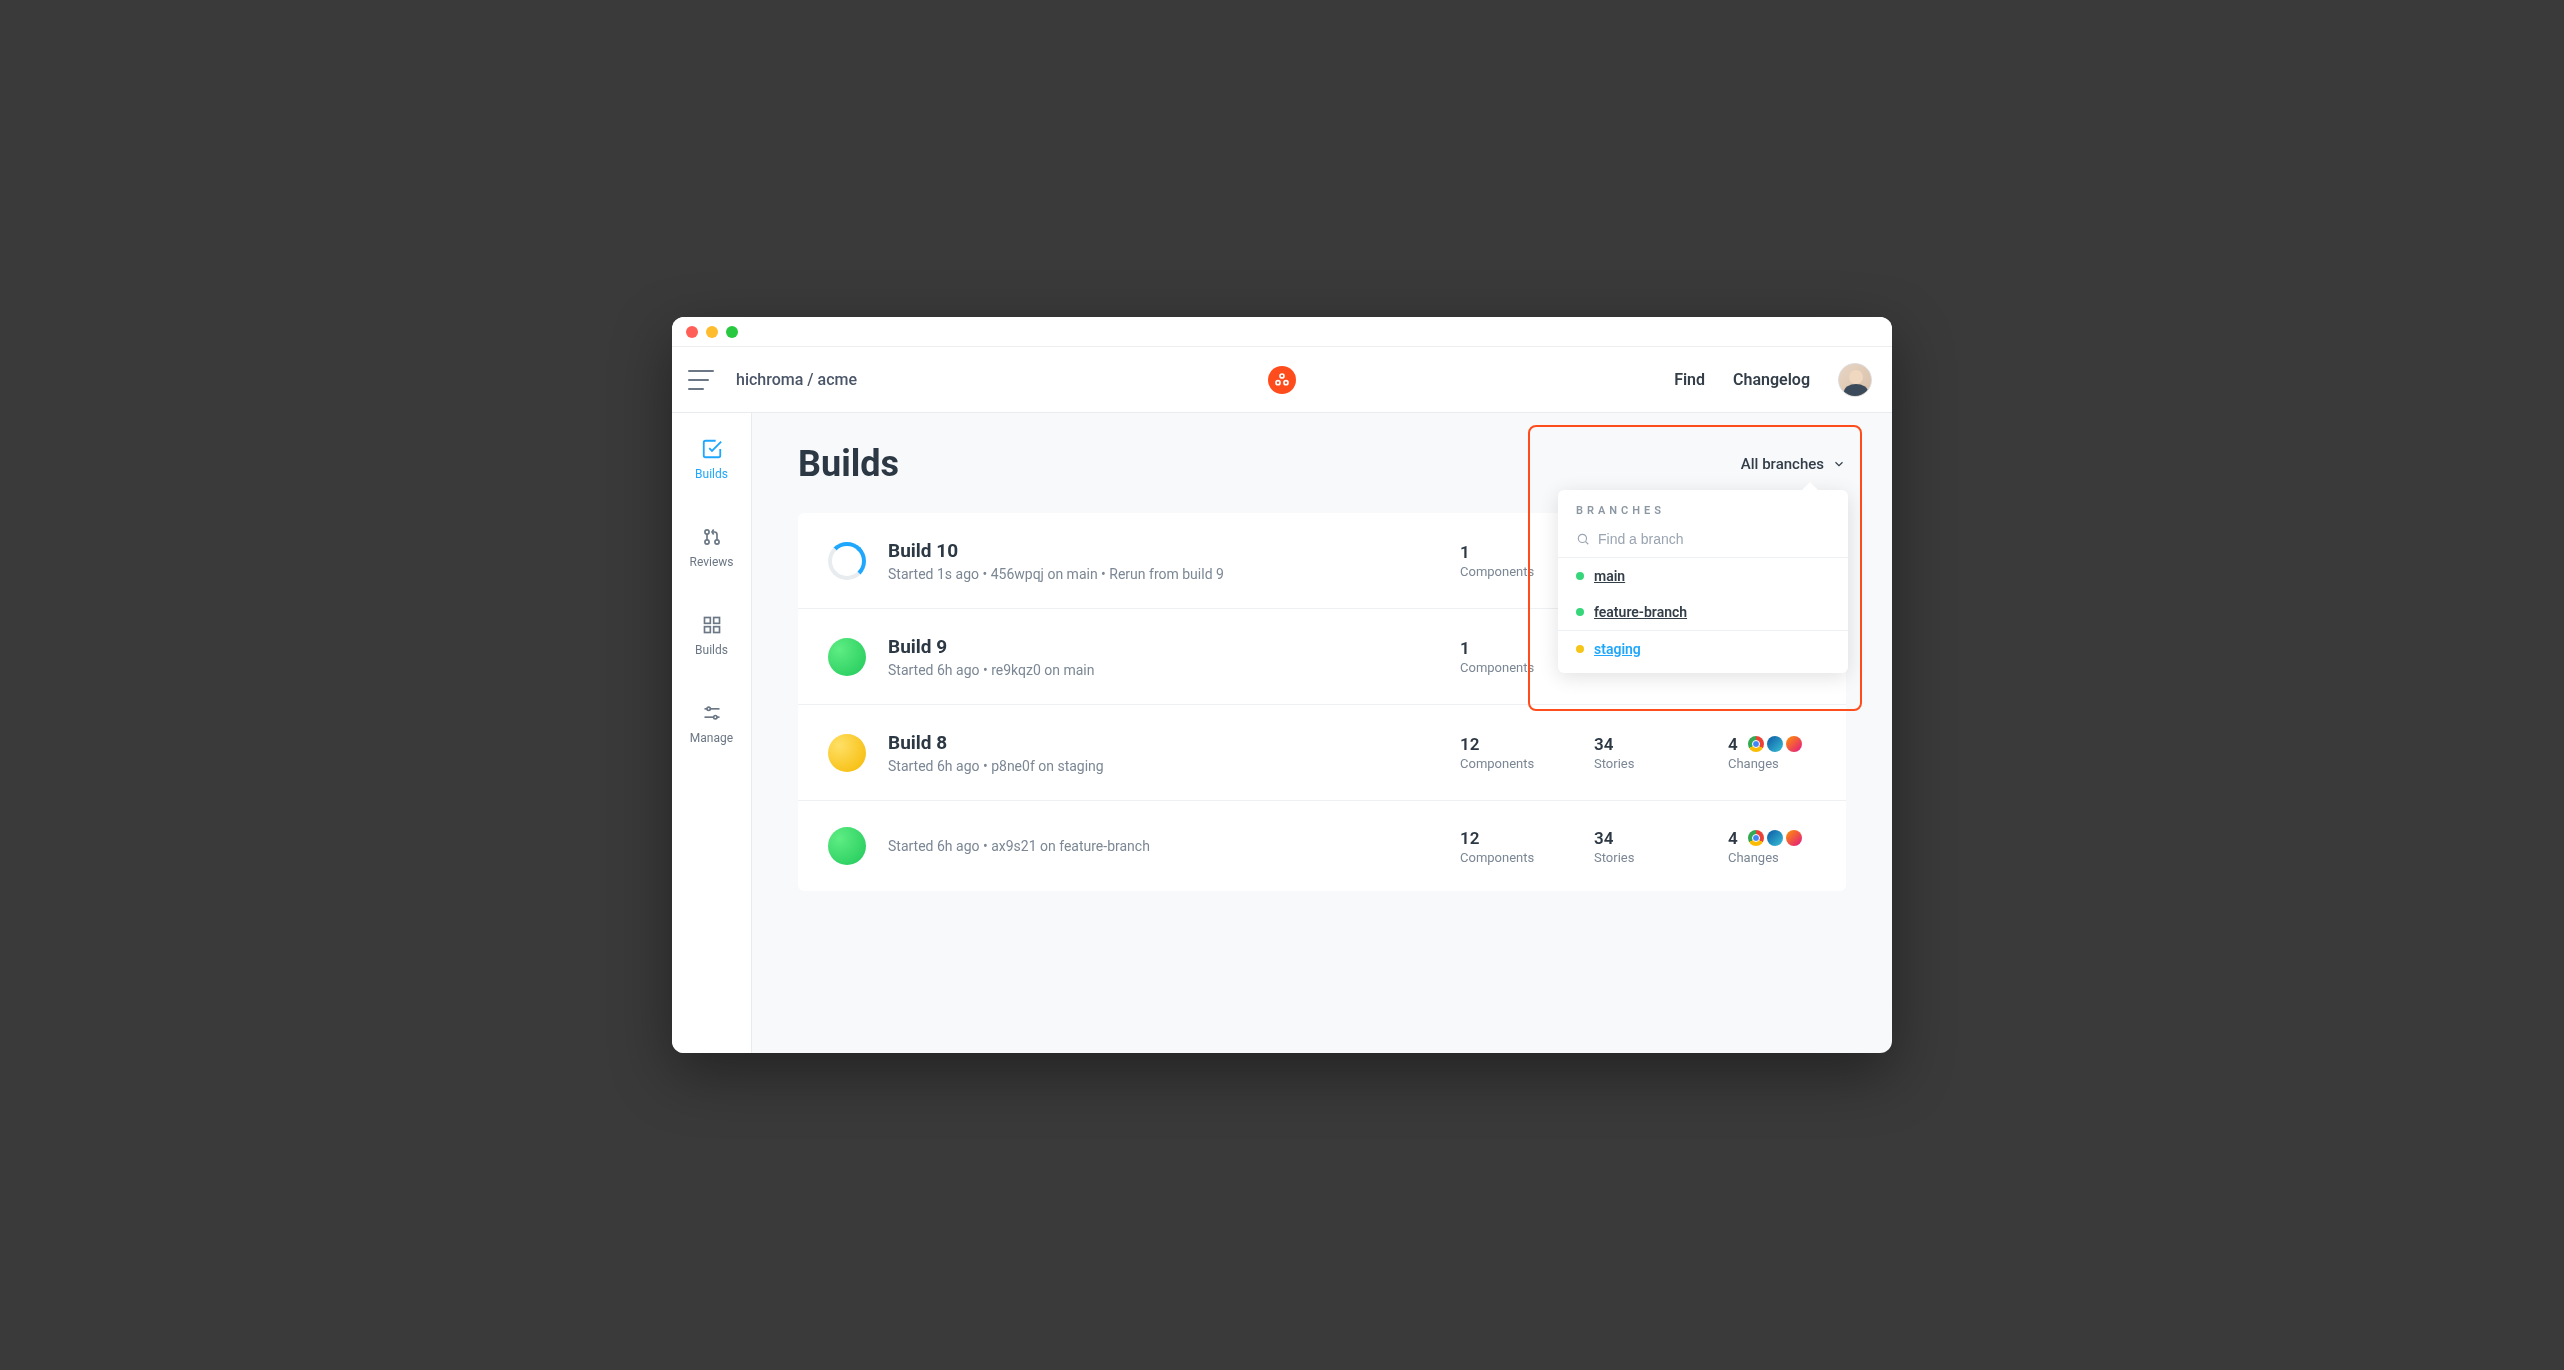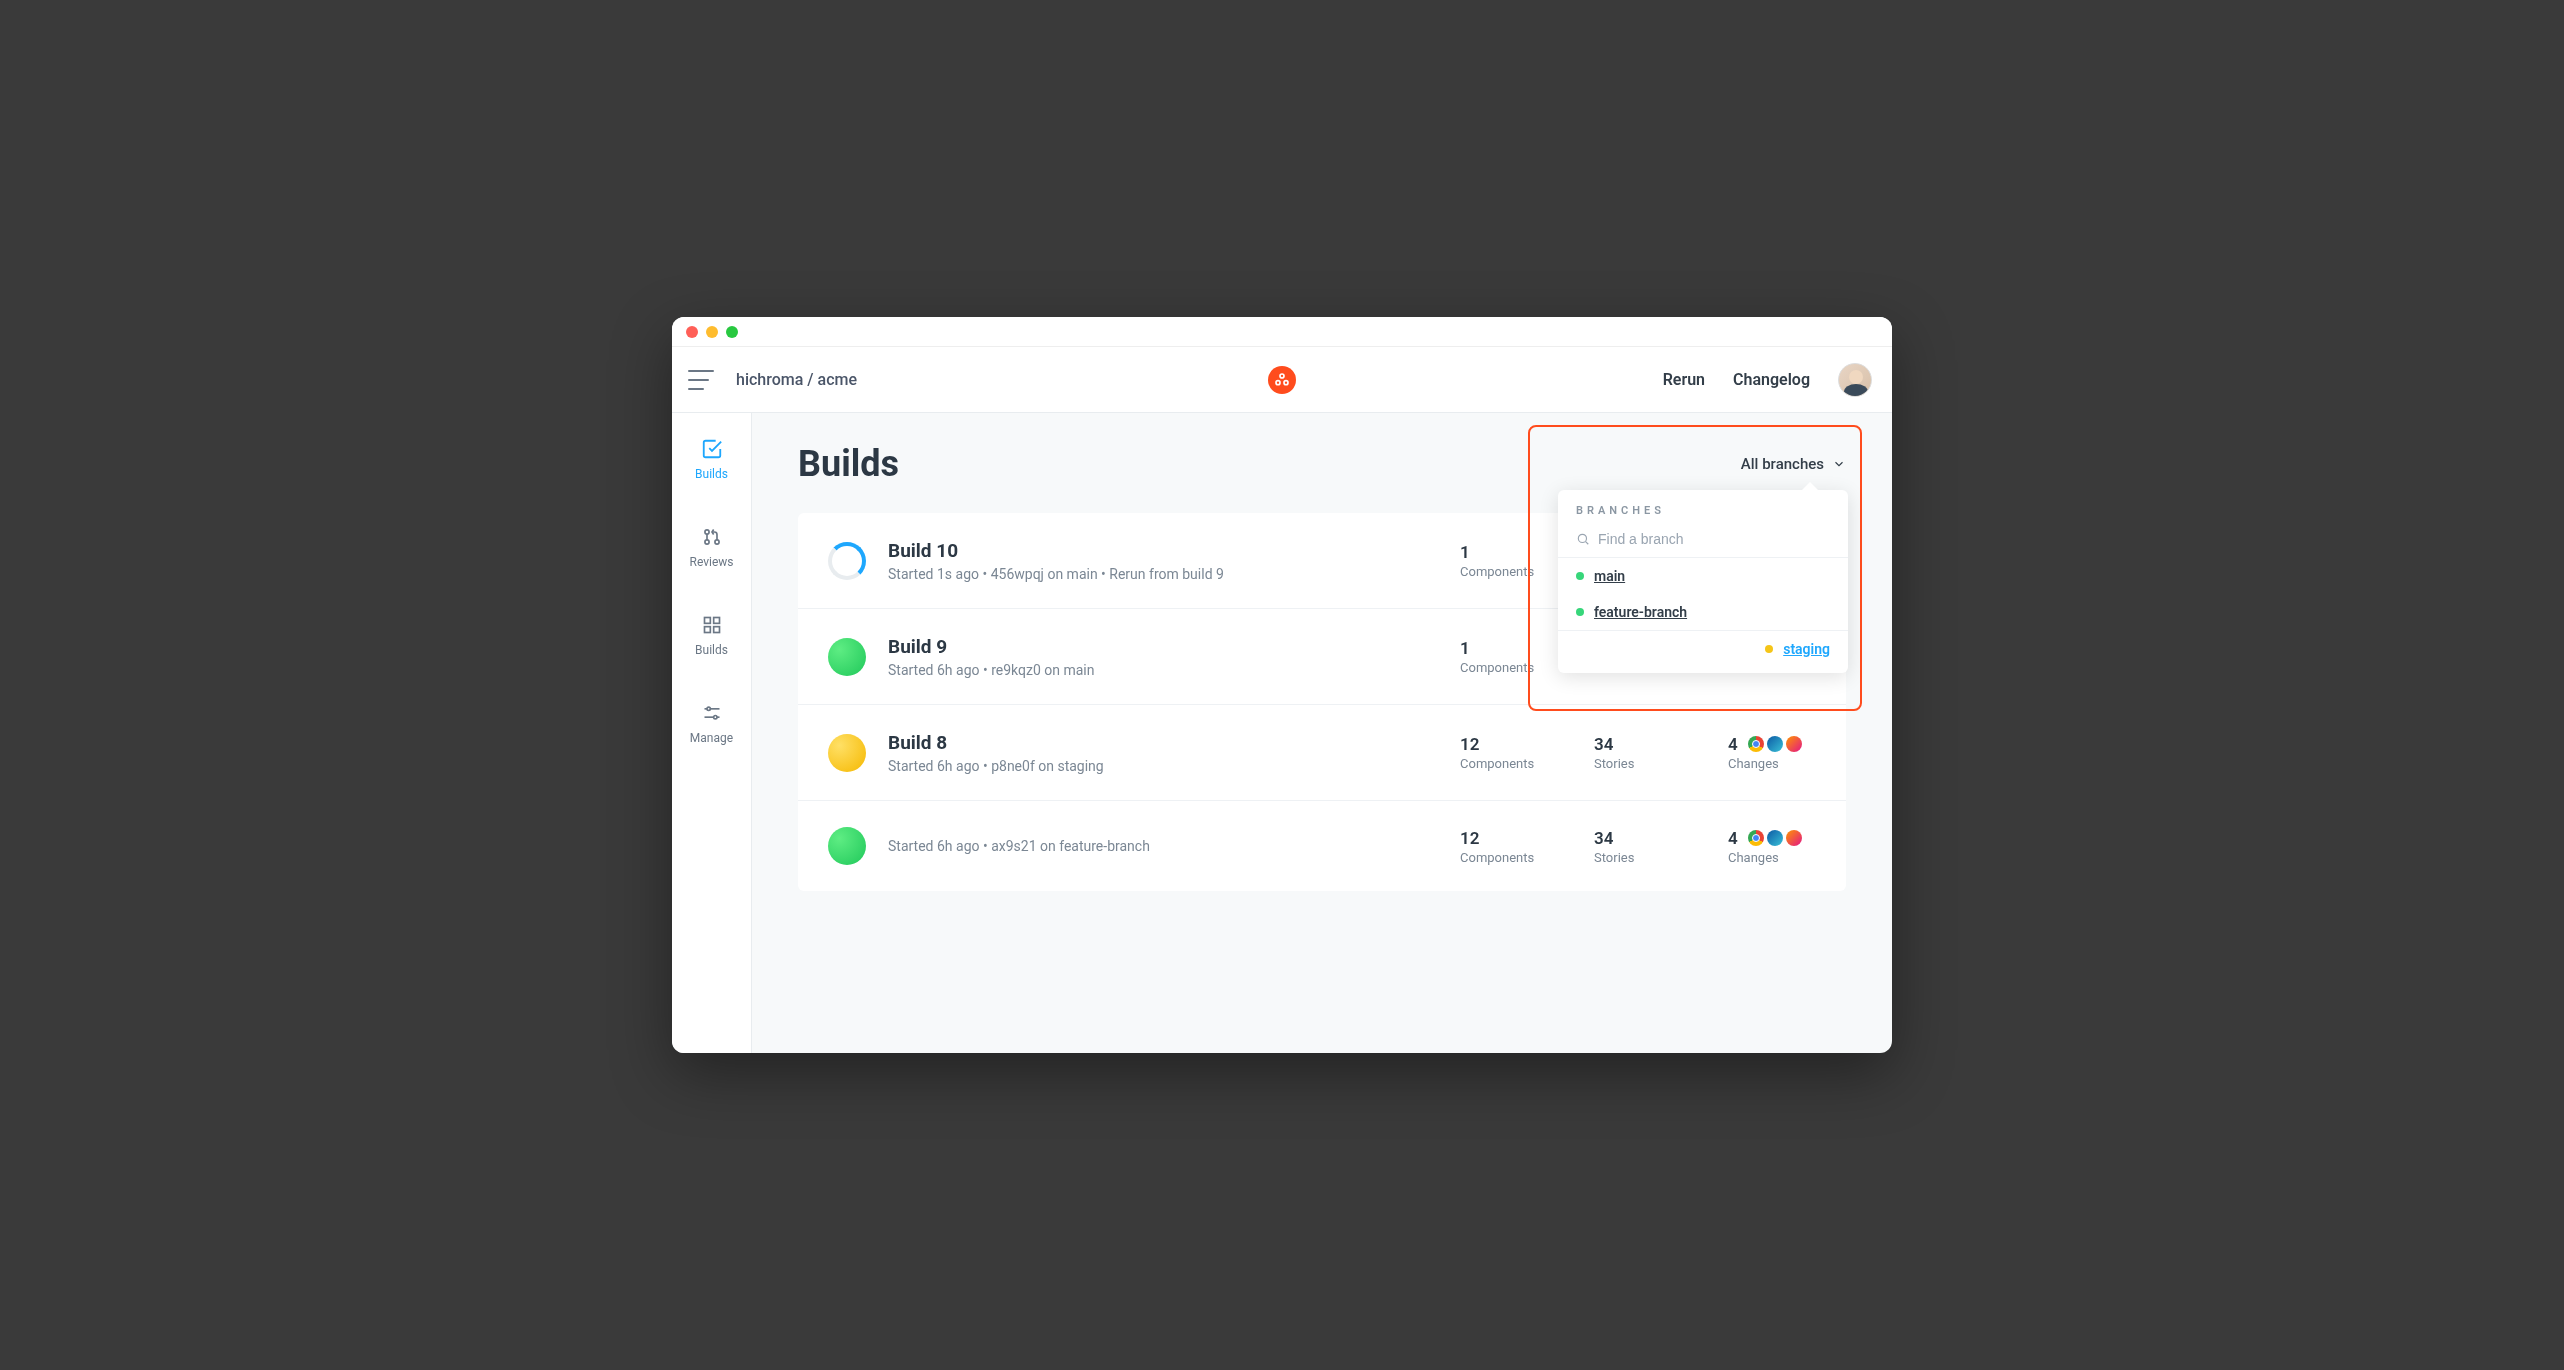--- a/index.html
+++ b/index.html
@@ -101,21 +101,21 @@
     .dropdown::before{
       content:""; position:absolute; top:-8px; right:30px;
       border-left:8px solid transparent; border-right:8px solid transparent; border-bottom:8px solid #fff;
     }
     .dropdown-header { padding:0 18px 10px 18px; font-size:11px; letter-spacing:4px; color:#8b97a3; font-weight:600;}
     .dropdown-search { padding: 4px 18px 10px 18px; display:flex; align-items:center; gap:8px; border-bottom:1px solid #eef1f4;}
     .dropdown-search input { border:none; outline:none; font-size:14px; color:#333; flex:1;}
     .dropdown-search input::placeholder { color:#9aa5b1;}
     .dropdown-item { padding: 10px 18px; display:flex; align-items:center; gap:10px; cursor:pointer; font-size:14px; font-weight:600; color:#333e49;text-decoration:underline;}
     .dropdown-item:last-child { border-top:1px solid #eef1f4;}
-    .dropdown-item.active { color:#1ea7fd;justify-content:flex-end;}
+    .dropdown-item.active { color:#1ea7fd;}
     .dot { width:8px; height:8px; border-radius:50%;}
     .dot-green{ background:#37d67a;}
     .dot-yellow{ background:#f5c518;}
 
     .build-list { background:#fff; border-radius:6px; }
     .build-row { display:flex; align-items:center; padding: 26px 30px; border-bottom:1px solid #eef1f4;}
     .build-row:last-child { border-bottom:none;}
     .build-status { width:38px; height:38px; border-radius:50%; margin-right:22px; flex-shrink:0;}
     .status-spinner { border:4px solid #e8ecef; border-top-color:#1ea7fd; border-right-color:#1ea7fd;}
     .status-green { background: radial-gradient(circle at 30% 30%, #5eed83, #20c85a);}
@@ -153,21 +153,21 @@
     </div>
     <div class="breadcrumb">hichroma / acme</div>
     <div class="logo-center">
       <svg width="16" height="16" viewBox="0 0 24 24" fill="none" stroke="#fff" stroke-width="2.5">
           <circle cx="12" cy="6" r="3"></circle>
           <circle cx="6" cy="16" r="3"></circle>
           <circle cx="18" cy="16" r="3"></circle>
         </svg>
     </div>
     <div class="topbar-right">
-      <div class="top-link">Rerun</div>
+      <div class="top-link">Find</div>
       <div class="top-link">Changelog</div>
       <div class="avatar"></div>
     </div>
   </div>
 
   <div class="body">
     <div class="sidebar">
       <div class="sidebar-item active">
         <div class="icon-box">
           <svg width="22" height="22" viewBox="0 0 24 24" fill="none" stroke="#1ea7fd" stroke-width="2">

